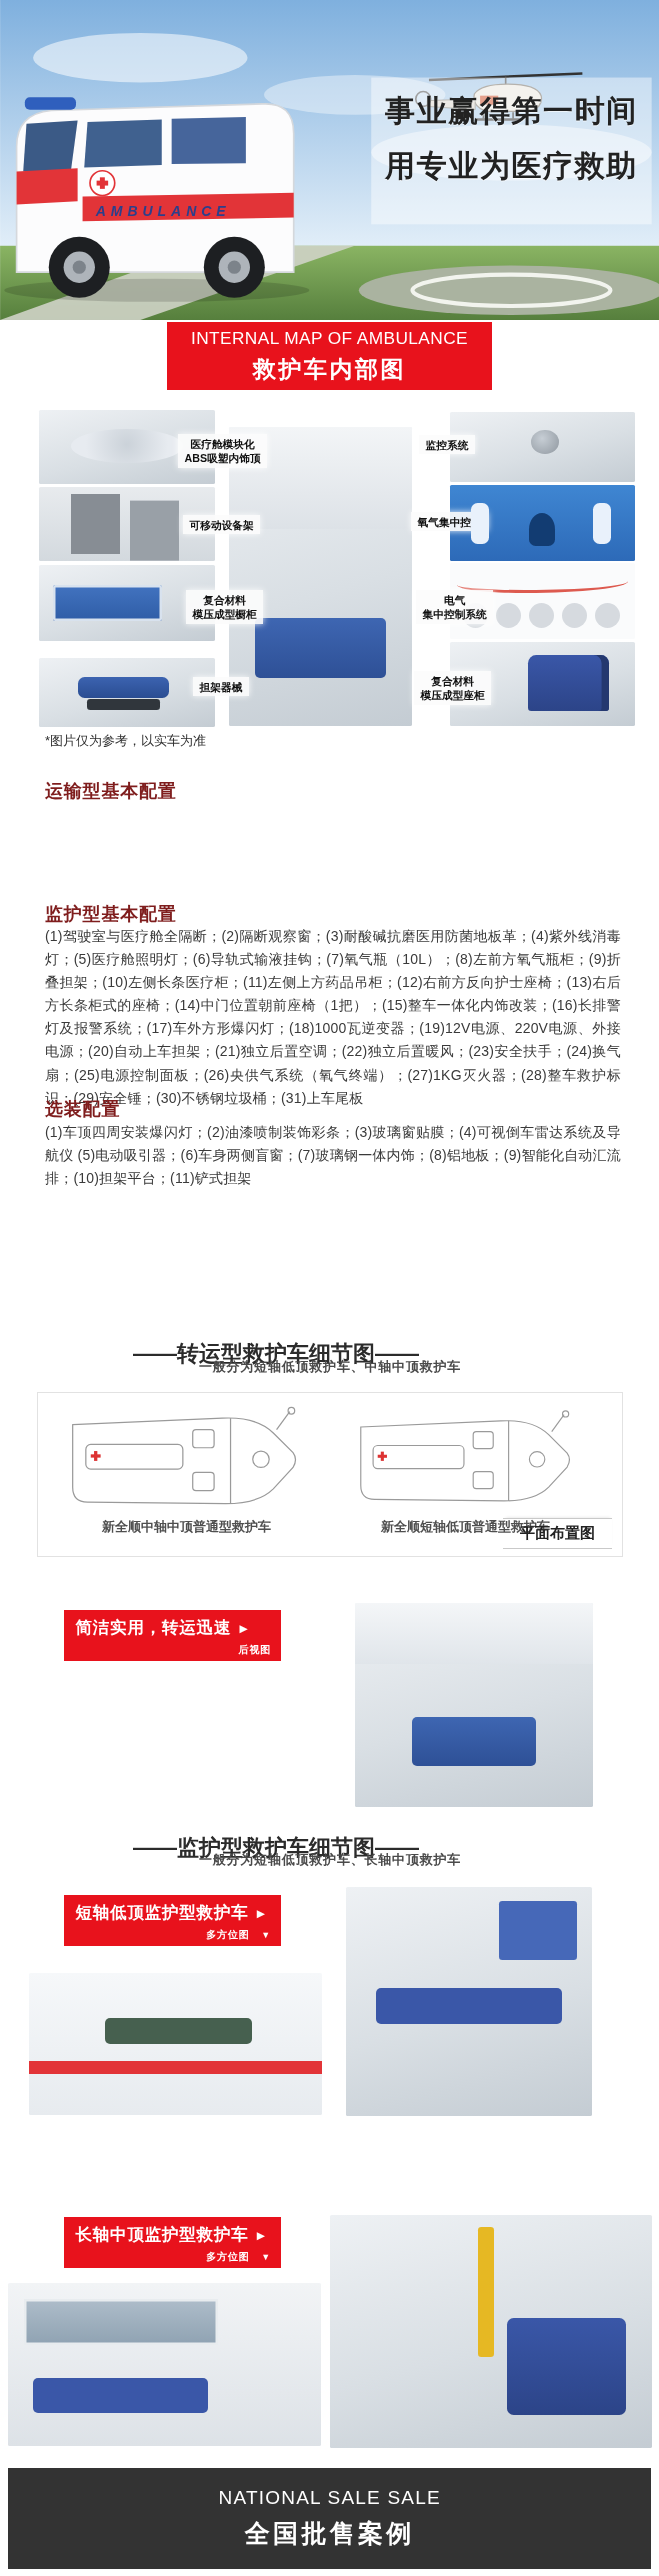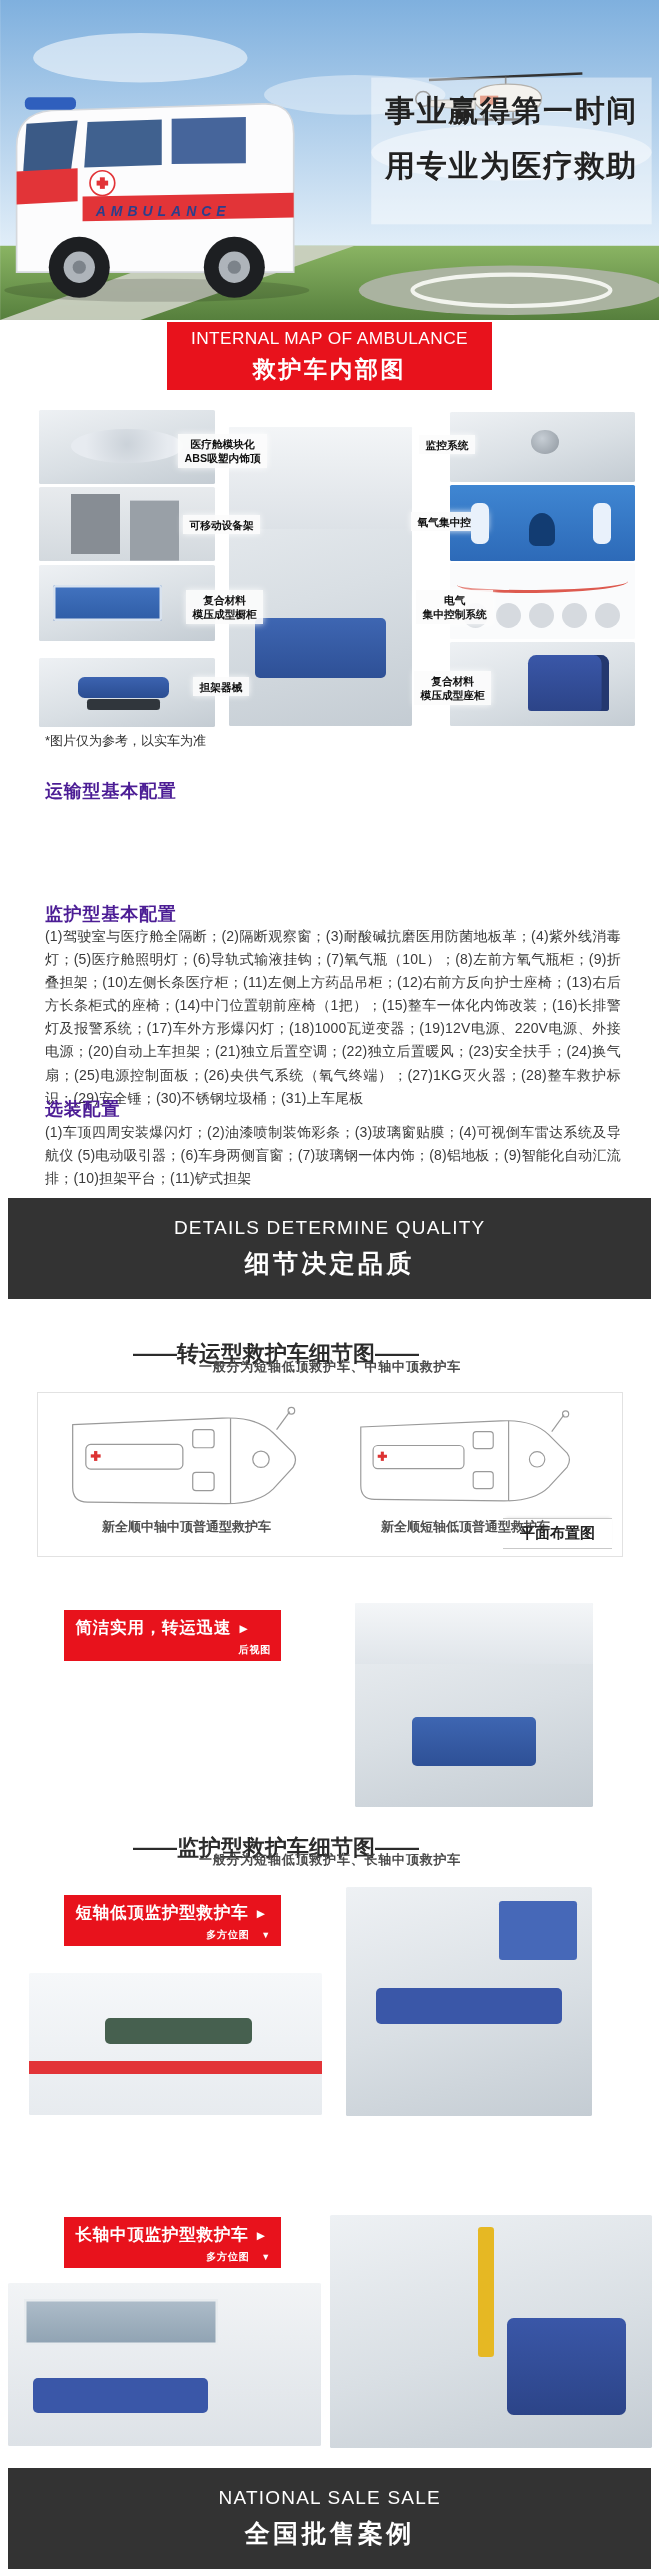--- a/index.html
+++ b/index.html
@@ -50,21 +50,21 @@
   .ph-electric::after{left:13px;top:40px;width:25px;height:25px;border-radius:50%;background:#d6dadf;
       box-shadow:33px 0 0 #d6dadf,66px 0 0 #d6dadf,99px 0 0 #d6dadf,132px 0 0 #d6dadf;}
   .ph-seats::after{left:42%;top:16%;width:44%;height:66%;border-radius:8.2px 8.2px 3.3px 3.3px;
       background:linear-gradient(#3a57a8,#2c4488);box-shadow:inset -7.4px 0 0 #24386f;}
   .map-label{position:absolute;font-size:10.7px;font-weight:700;color:#101010;line-height:1.35;
       text-align:center;white-space:pre-line;background:rgba(252,252,252,.92);padding:2.5px 6.6px;
       box-shadow:0 0 6.6px rgba(255,255,255,.9);}
   .map-note{position:absolute;left:45px;top:328px;font-size:13px;color:#2f2f2f;}
 
   
-  .cfg-title{position:absolute;left:45px;font-size:18px;font-weight:700;color:#4c1d95;letter-spacing:0.8px;}
+  .cfg-title{position:absolute;left:45px;font-size:18px;font-weight:700;color:#7f1d1d;letter-spacing:0.8px;}
   .cfg-body{position:absolute;left:45px;width:576px;font-size:14px;line-height:1.65;color:#3a3a3a;
       text-align:justify;letter-spacing:0.2px;}
 
   
   .headline{position:absolute;left:0;width:552px;text-align:center;font-size:22px;font-weight:700;color:#2b2b2b;}
   .subline{position:absolute;left:0;width:660px;text-align:center;font-size:13px;font-weight:600;color:#4a4a4a;letter-spacing:0.8px;}
   .plan-box{left:37px;top:1392px;width:584px;height:163px;border:0.8px solid #e2e2e2;background:#fff;}
   .plan-caption{position:absolute;font-size:13px;font-weight:700;color:#4f4f4f;text-align:center;width:247px;}
   .plan-label{position:absolute;right:10px;bottom:6.6px;width:109px;text-align:center;font-size:15px;
       font-weight:700;color:#222;padding:5px 0;border-top:0.8px solid #c9c9c9;border-bottom:0.8px solid #c9c9c9;
@@ -190,24 +190,20 @@
 
     <div class="map-note">*图片仅为参考，以实车为准</div>
   </section>
 
   <h3 class="cfg-title" style="top:761px;">运输型基本配置</h3>
   <h3 class="cfg-title" style="top:884px;">监护型基本配置</h3>
   <p class="cfg-body" style="top:911px;">(1)驾驶室与医疗舱全隔断；(2)隔断观察窗；(3)耐酸碱抗磨医用防菌地板革；(4)紫外线消毒灯；(5)医疗舱照明灯；(6)导轨式输液挂钩；(7)氧气瓶（10L）；(8)左前方氧气瓶柜；(9)折叠担架；(10)左侧长条医疗柜；(11)左侧上方药品吊柜；(12)右前方反向护士座椅；(13)右后方长条柜式的座椅；(14)中门位置朝前座椅（1把）；(15)整车一体化内饰改装；(16)长排警灯及报警系统；(17)车外方形爆闪灯；(18)1000瓦逆变器；(19)12V电源、220V电源、外接电源；(20)自动上车担架；(21)独立后置空调；(22)独立后置暖风；(23)安全扶手；(24)换气扇；(25)电源控制面板；(26)央供气系统（氧气终端）；(27)1KG灭火器；(28)整车救护标识；(29)安全锤；(30)不锈钢垃圾桶；(31)上车尾板</p>
   <h3 class="cfg-title" style="top:1079px;">选装配置</h3>
   <p class="cfg-body" style="top:1107px;">(1)车顶四周安装爆闪灯；(2)油漆喷制装饰彩条；(3)玻璃窗贴膜；(4)可视倒车雷达系统及导航仪 (5)电动吸引器；(6)车身两侧盲窗；(7)玻璃钢一体内饰；(8)铝地板；(9)智能化自动汇流排；(10)担架平台；(11)铲式担架</p>
 
-  <div class="abs banner banner-dark" style="top:1198px;">
-    <div class="b-en">DETAILS DETERMINE QUALITY</div>
-    <div class="b-zh">细节决定品质</div>
-  </div>
 
   <h2 class="headline" style="top:1321px;">——转运型救护车细节图——</h2>
   <div class="subline" style="top:1358px;">一般分为短轴低顶救护车、中轴中顶救护车</div>
 
   <div class="abs plan-box">
     <svg class="abs" style="left:23px;top:11.5px;" width="247" height="111" viewBox="0 0 300 135">
       <g fill="none" stroke="#9a9a9a" stroke-width="1.5">
         <path d="M14,24 L196,16 Q238,14 258,34 L282,58 Q288,66 282,76 L258,102 Q240,120 200,120 L32,118 Q14,118 14,100 Z"></path>
         <line x1="206" y1="16" x2="206" y2="120"></line>
         <circle cx="243" cy="66" r="10"></circle>

